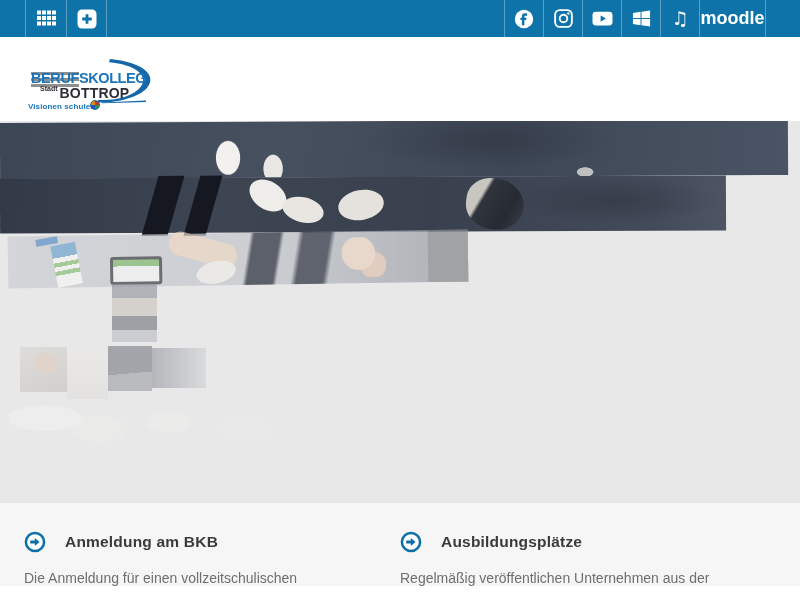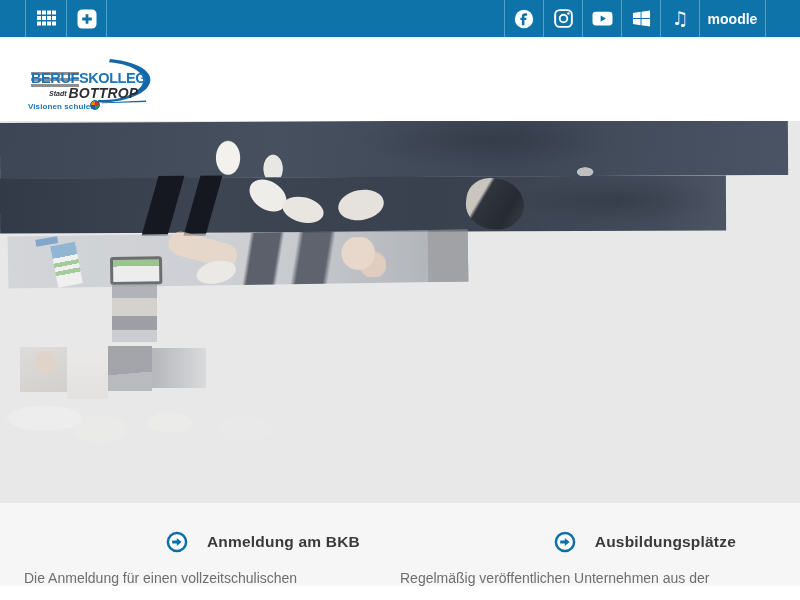--- a/index.html
+++ b/index.html
@@ -14,37 +14,37 @@
   .tb-left { display: flex; margin-left: 25px; }
   .tb-right { display: flex; margin-left: auto; }
   .tb-cell {
     display: flex; align-items: center; justify-content: center;
     border-left: 1px solid rgba(255,255,255,0.32);
     cursor: pointer;
   }
   .tb-left .tb-cell { width: 41px; }
   .tb-left .tb-cell:last-child { border-right: 1px solid rgba(255,255,255,0.32); }
   .tb-right .tb-cell { width: 39px; }
-  .tb-right .tb-cell.moodle { width: 66px; color: #fff; font-weight: bold; font-size: 14px; }
+  .tb-right .tb-cell.moodle { width: 66px; color: #fff; font-weight: bold; font-size: 18px; }
   .tb-right .tb-spacer { width: 35px; border-left: 1px solid rgba(255,255,255,0.32); }
   .tb-cell svg { display: block; }
   .music-glyph { font-family: "DejaVu Sans", sans-serif; color: #fff; font-size: 19px; line-height: 1; }
 
   
   .header { height: 84px; background: #ffffff; position: relative; }
   .logo { position: absolute; left: 28px; top: 22px; width: 165px; height: 58px; cursor: pointer; }
   .logo-stripes {
     position: absolute; left: 3px; top: 13px; width: 48px; height: 17px;
     background: repeating-linear-gradient(180deg, #8f8f8f 0 3px, rgba(0,0,0,0) 3px 6px);
   }
   .logo-title {
     position: absolute; left: 3px; top: 11px;
     color: #1b74b8; font-weight: bold; font-size: 14.5px; letter-spacing: -0.4px;
   }
-  .logo-row2 { position: absolute; left: 21px; top: 26px; display: flex; align-items: center; font-style: italic; }
+  .logo-row2 { position: absolute; left: 12px; top: 26px; display: flex; align-items: flex-start; }
   .logo-city-prefix { color: #2e2d33; font-weight: bold; font-size: 7px; margin-right: 2px; }
   .logo-city { color: #2e2d33; font-weight: bold; font-size: 14px; letter-spacing: 0.2px; }
   .logo-tagline {
     position: absolute; left: 0px; top: 43px;
     color: #1b74b8; font-weight: bold; font-size: 8px; letter-spacing: 0.1px;
   }
   .logo-wheel {
     position: absolute; left: 62px; top: 41px; width: 10px; height: 10px; border-radius: 50%;
     background: conic-gradient(#cc3322 0 25%, #2a9944 25% 50%, #2255bb 50% 75%, #ee8800 75%);
     border: 1.5px solid #1565a8;
@@ -129,21 +129,21 @@
   .ghost2 { left: 125px; top: 284px; width: 160px; height: 44px; opacity: 0.38;
     background: radial-gradient(40px 18px at 28% 40%, #f1f0ef 52%, rgba(241,240,239,0) 60%),
                 radial-gradient(46px 20px at 75% 55%, #ededec 52%, rgba(237,237,236,0) 62%); }
 
   
   .teasers {
     height: 83px; background: #f6f6f6;
     display: flex; padding: 28px 24px 0 24px;
   }
   .card { width: 50%; padding-right: 40px; }
-  .card-head { display: flex; align-items: center; cursor: pointer; justify-content: flex-end; }
+  .card-head { display: flex; align-items: center; cursor: pointer; }
   .arrow-icon { width: 22px; height: 22px; margin-right: 19px; flex: 0 0 auto; }
   .card-title { color: #3a3a3a; font-size: 15.5px; font-weight: bold; letter-spacing: 0.2px; }
   .card-text { margin-top: 16px; color: #6e6e6e; font-size: 14px; line-height: 1.35; }
 </style>
 </head>
 <body>
 
 <div class="topbar">
   <div class="tb-left">
     <div class="tb-cell">

